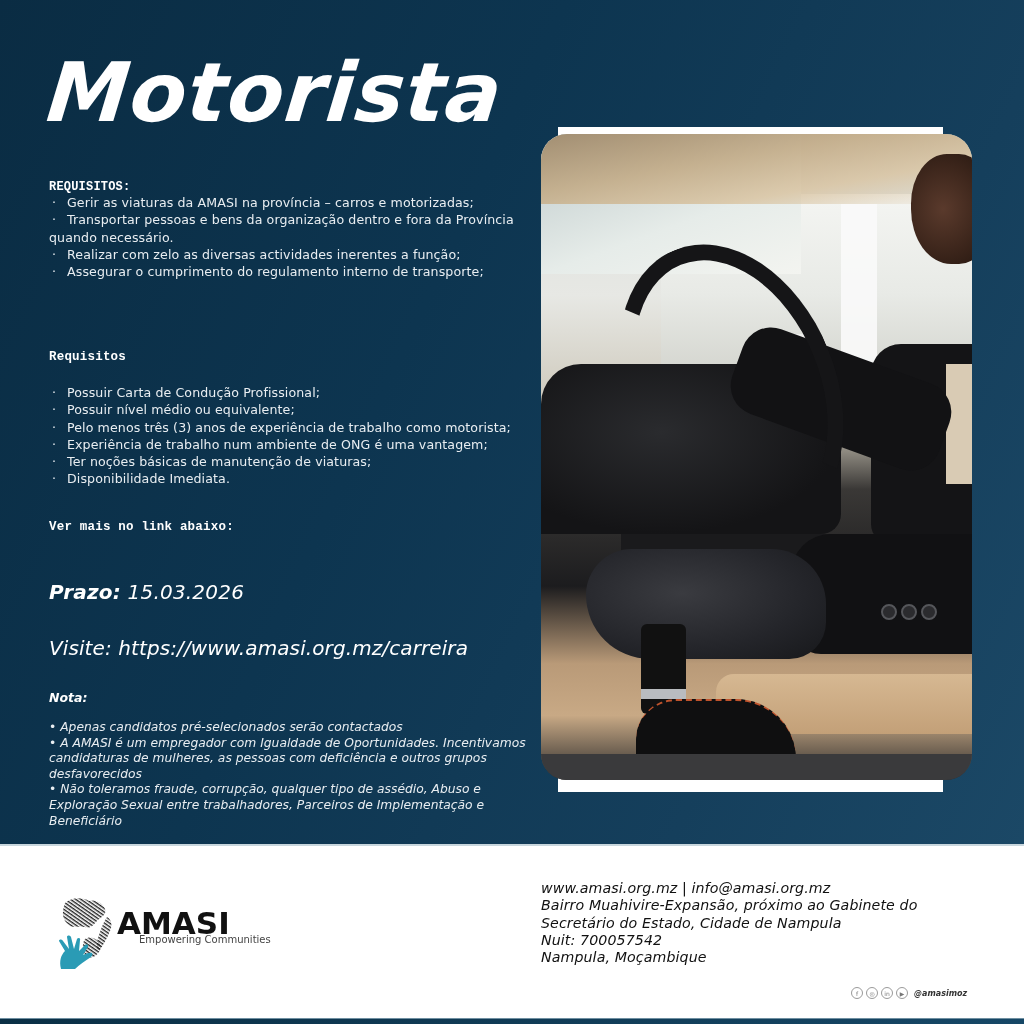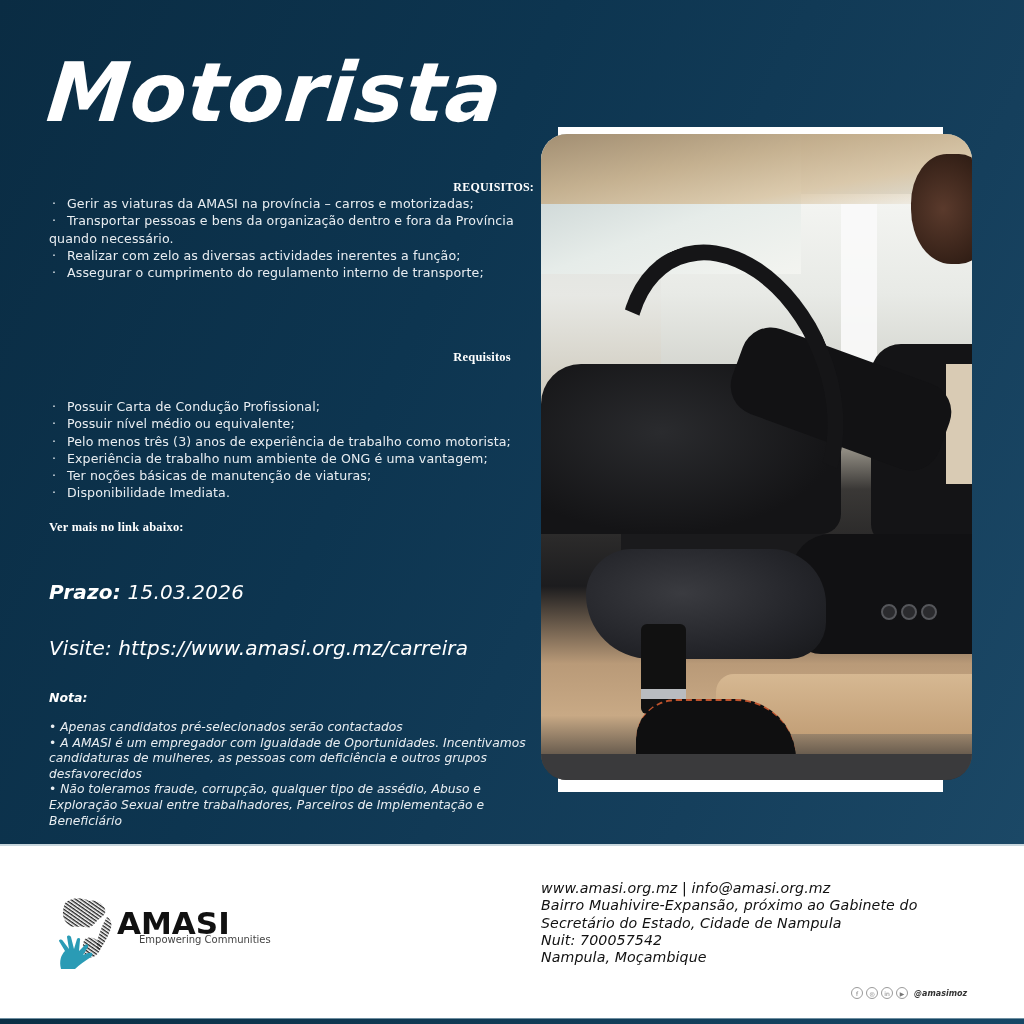--- a/index.html
+++ b/index.html
@@ -15,23 +15,22 @@
 
     .title {
       position: absolute; left: 48px; top: 52px;
       font-family: "DejaVu Sans", sans-serif; font-weight: bold; font-style: italic;
       font-size: 82px; letter-spacing: 1px; color: #ffffff; line-height: 1;
       transform: skewX(-6deg);
     }
 
     .content { position: absolute; left: 49px; top: 180px; width: 485px; color: #e9eef2; }
     .section-heading {
-      font-family: Liberation Serif, serif; font-weight: bold; font-size: 12px; color: #ffffff;
+      font-family: Liberation Mono, monospace; font-weight: bold; font-size: 12px; color: #ffffff;
       letter-spacing: 0.2px;
-      text-align: right;
     }
     .req-heading { font-weight: 900; font-size: 12.5px; }
     .list { list-style: none; }
     .list li {
       font-family: "DejaVu Sans", sans-serif; font-size: 12.6px; line-height: 17.3px; color: #e8edf1;
       letter-spacing: 0.1px;
     }
     .list li .dot { display: inline-block; width: 18px; padding-left: 3px; }
 
     .sec1 { position: absolute; left: 0; top: 0; }
@@ -135,21 +134,21 @@
       <ul class="list">
         <li><span class="dot">·</span><span>Gerir as viaturas da AMASI na província – carros e motorizadas;</span></li>
         <li><span class="dot">·</span><span>Transportar pessoas e bens da organização dentro e fora da Província quando necessário.</span></li>
         <li><span class="dot">·</span><span>Realizar com zelo as diversas actividades inerentes a função;</span></li>
         <li><span class="dot">·</span><span>Assegurar o cumprimento do regulamento interno de transporte;</span></li>
       </ul>
     </div>
 
     <div class="sec2">
       <div class="section-heading req-heading">Requisitos</div>
-      <ul class="list" style="margin-top:33px;">
+      <ul class="list" style="margin-top:20px;">
         <li><span class="dot">·</span><span>Possuir Carta de Condução Profissional;</span></li>
         <li><span class="dot">·</span><span>Possuir nível médio ou equivalente;</span></li>
         <li><span class="dot">·</span><span>Pelo menos três (3) anos de experiência de trabalho como motorista;</span></li>
         <li><span class="dot">·</span><span>Experiência de trabalho num ambiente de ONG é uma vantagem;</span></li>
         <li><span class="dot">·</span><span>Ter noções básicas de manutenção de viaturas;</span></li>
         <li><span class="dot">·</span><span>Disponibilidade Imediata.</span></li>
       </ul>
     </div>
 
     <div class="section-heading more">Ver mais no link abaixo:</div>

